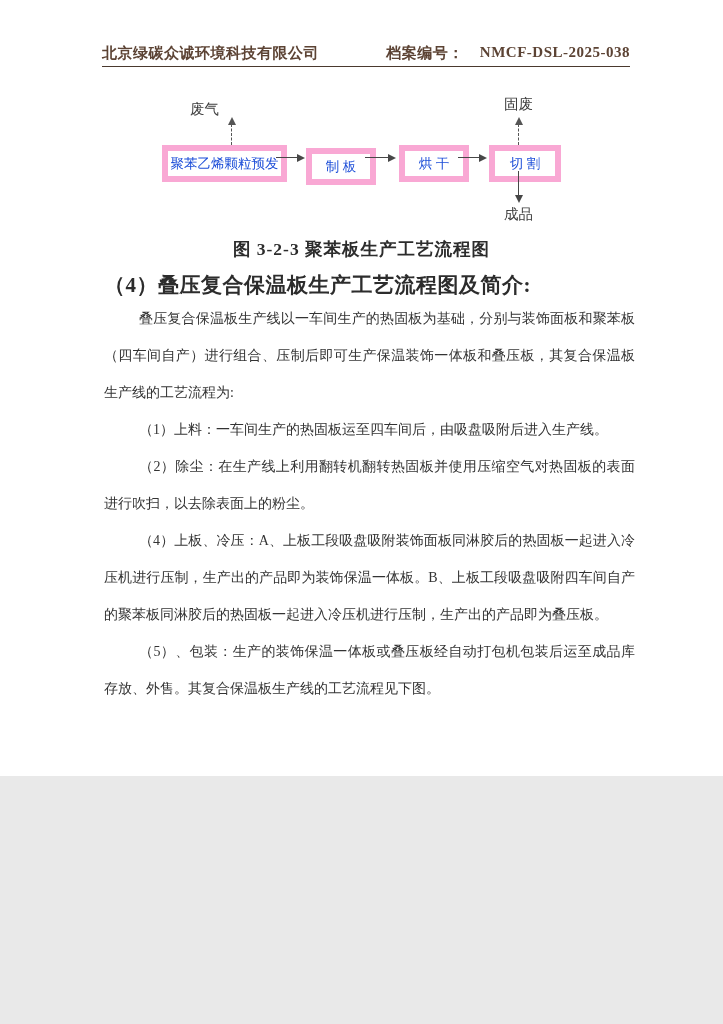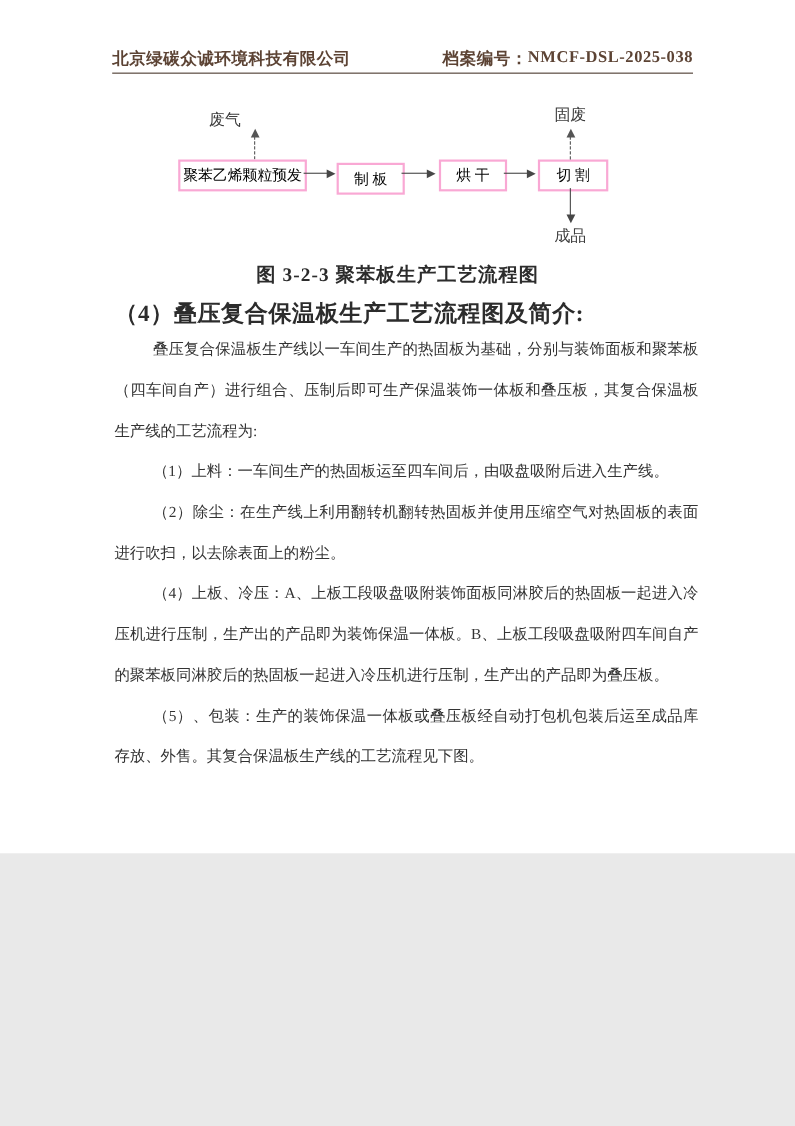--- a/index.html
+++ b/index.html
@@ -27,33 +27,33 @@
     height: 22px;
     display: flex;
     justify-content: space-between;
     align-items: flex-start;
     border-bottom: 1.5px solid #4a392e;
     font-size: 15px;
     font-weight: bold;
     color: #5c4334;
     letter-spacing: 0.5px;
   }
-  .header-right { display: flex; gap: 0; }
+  .header-right { display: flex; gap: 16px; }
 
   
   .diagram { position: absolute; left: 0; top: 0; width: 723px; height: 240px; }
   .flow-box {
     position: absolute;
     height: 25px;
-    border: 2px solid #f9a8d4;
+    border: 6px solid #f9a8d4;
     display: flex;
     align-items: center;
     justify-content: center;
     font-size: 13.5px;
-    color: #000000;
+    color: #1d4ed8;
     background: #ffffff;
     white-space: pre;
   }
   .flow-label {
     position: absolute;
     font-size: 14.5px;
     color: #3d3d3d;
     white-space: pre;
   }
   .h-line { position: absolute; height: 0; border-top: 1.4px solid #474747; }

